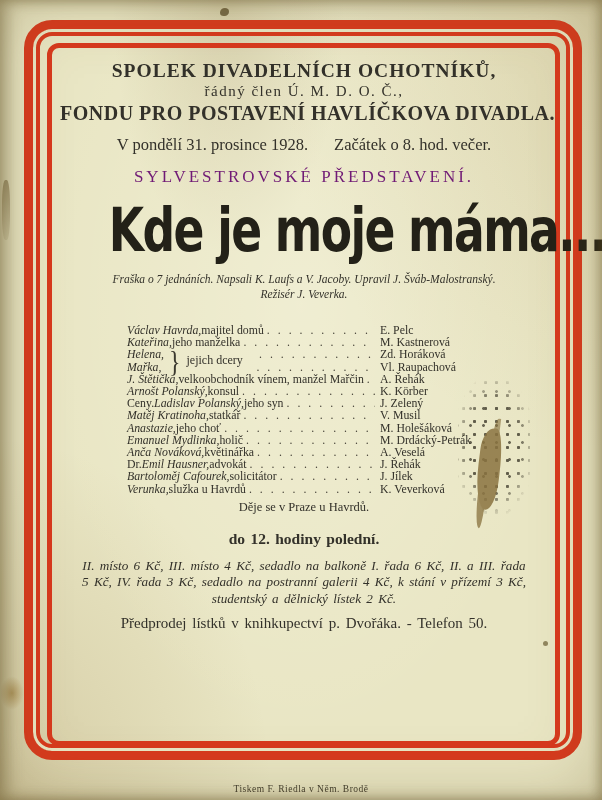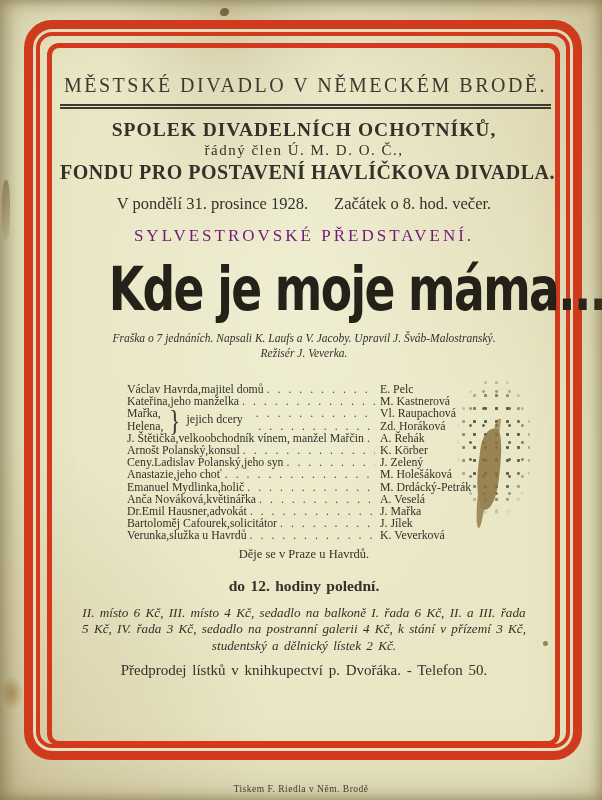--- a/index.html
+++ b/index.html
@@ -59,21 +59,21 @@
     font-family:"DejaVu Sans",sans-serif;font-weight:700;font-size:57px;
     letter-spacing:-2px;color:var(--title-ink);
     transform:scale(.80,1.06);transform-origin:50% 20%;white-space:nowrap;
   }
   .byline{margin-top:4px;font-style:italic;font-size:11.5px;white-space:nowrap;}
   .director-line{margin-top:3px;font-style:italic;font-size:11.5px;}
   
   .cast-list{position:relative;width:354px;margin:24px auto 0;text-align:left;font-size:11.8px;}
   .cast-row{display:flex;align-items:baseline;line-height:12.2px;white-space:nowrap;}
   .cast-row .pre{font-style:normal;}
-  .cast-row .name{}
+  .cast-row .name{font-style:italic;}
   .cast-row .desc{font-style:normal;}
   .cast-row .spacer{display:none;}
   .cast-row.group-row .spacer{display:inline-block;width:92px;}
   .lead{flex:1;overflow:hidden;white-space:nowrap;min-width:10px;padding:0 3px;color:#4a473c;}
   .lead::after{content:". . . . . . . . . . . . . . . . . . . . . . . . . . . . . . . . . . . . . . . . .";letter-spacing:2.5px;}
   .actor{width:106px;flex:none;padding-left:5px;}
   .daughters-group{position:absolute;left:42px;display:flex;align-items:center;z-index:4;}
   .brace-glyph{font-size:24px;line-height:1;transform:scaleY(1.25);font-weight:400;color:#3c3a30;}
   .daughters-label{font-size:12px;margin-left:6px;}
   .setting-line{margin-top:5px;font-size:12.5px;}
@@ -108,23 +108,20 @@
   .stain-mid-left{position:absolute;left:2px;top:180px;width:8px;height:60px;z-index:5;background:linear-gradient(rgba(90,70,30,.45), rgba(90,70,30,.1));border-radius:40%;}
   .stain-dot-br{position:absolute;left:543px;top:641px;width:5px;height:5px;z-index:5;background:#6b5c34;border-radius:50%;opacity:.7;}
 </style>
 </head>
 <body>
 
 <div class="frame-outer"></div>
 <div class="frame-inner"></div>
 
 <div class="content">
-  <div>
-    <span class="theatre-line">MĚSTSKÉ DIVADLO V NĚMECKÉM BRODĚ.</span>
-  </div>
   <div class="society-line">SPOLEK DIVADELNÍCH OCHOTNÍKŮ,</div>
   <div class="member-line">řádný člen Ú. M. D. O. Č.,</div>
   <div class="fund-line">FONDU PRO POSTAVENÍ HAVLÍČKOVA DIVADLA.</div>
   <div class="date-row">
     <span class="date-part">V pondělí 31. prosince 1928.</span><span>Začátek o 8. hod. večer.</span>
   </div>
   <div class="occasion-line">SYLVESTROVSKÉ PŘEDSTAVENÍ.</div>
 
   <h1 class="main-title">Kde je moje máma...</h1>
   <div class="byline">Fraška o 7 jednáních. Napsali K. Laufs a V. Jacoby. Upravil J. Šváb-Malostranský.</div>
@@ -142,34 +139,34 @@
       <div class="cast-row">
     <span class="pre"></span>
     <span class="name">Kateřina,</span>
     <span class="desc"> jeho manželka</span>
 
     <span class="lead"></span>
     <span class="actor">M. Kastnerová</span>
   </div>
       <div class="cast-row group-row">
     <span class="pre"></span>
+    <span class="name">Helena,</span>
+    <span class="desc"></span>
+    <span class="spacer"></span>
+    <span class="lead"></span>
+    <span class="actor">Zd. Horáková</span>
+  </div>
+      <div class="cast-row group-row">
+    <span class="pre"></span>
     <span class="name">Mařka,</span>
     <span class="desc"></span>
     <span class="spacer"></span>
     <span class="lead"></span>
     <span class="actor">Vl. Raupachová</span>
   </div>
-      <div class="cast-row group-row">
-    <span class="pre"></span>
-    <span class="name">Helena,</span>
-    <span class="desc"></span>
-    <span class="spacer"></span>
-    <span class="lead"></span>
-    <span class="actor">Zd. Horáková</span>
-  </div>
       <div class="cast-row">
     <span class="pre"></span>
     <span class="name">J. Štětička,</span>
     <span class="desc"> velkoobchodník vínem, manžel Mařčin</span>
 
     <span class="lead"></span>
     <span class="actor">A. Řehák</span>
   </div>
       <div class="cast-row">
     <span class="pre"></span>
@@ -182,20 +179,28 @@
       <div class="cast-row">
     <span class="pre">Ceny. </span>
     <span class="name">Ladislav Polanský,</span>
     <span class="desc"> jeho syn</span>
 
     <span class="lead"></span>
     <span class="actor">J. Zelený</span>
   </div>
       <div class="cast-row">
     <span class="pre"></span>
+    <span class="name">Matěj Kratinoha,</span>
+    <span class="desc"> statkář</span>
+
+    <span class="lead"></span>
+    <span class="actor">V. Musil</span>
+  </div>
+      <div class="cast-row">
+    <span class="pre"></span>
     <span class="name">Anastazie,</span>
     <span class="desc"> jeho choť</span>
 
     <span class="lead"></span>
     <span class="actor">M. Holešáková</span>
   </div>
       <div class="cast-row">
     <span class="pre"></span>
     <span class="name">Emanuel Mydlinka,</span>
     <span class="desc"> holič</span>
@@ -210,21 +215,21 @@
 
     <span class="lead"></span>
     <span class="actor">A. Veselá</span>
   </div>
       <div class="cast-row">
     <span class="pre">Dr. </span>
     <span class="name">Emil Hausner,</span>
     <span class="desc"> advokát</span>
 
     <span class="lead"></span>
-    <span class="actor">J. Mařka</span>
+    <span class="actor">J. Řehák</span>
   </div>
       <div class="cast-row">
     <span class="pre"></span>
     <span class="name">Bartoloměj Cafourek,</span>
     <span class="desc"> solicitátor</span>
 
     <span class="lead"></span>
     <span class="actor">J. Jílek</span>
   </div>
       <div class="cast-row">

